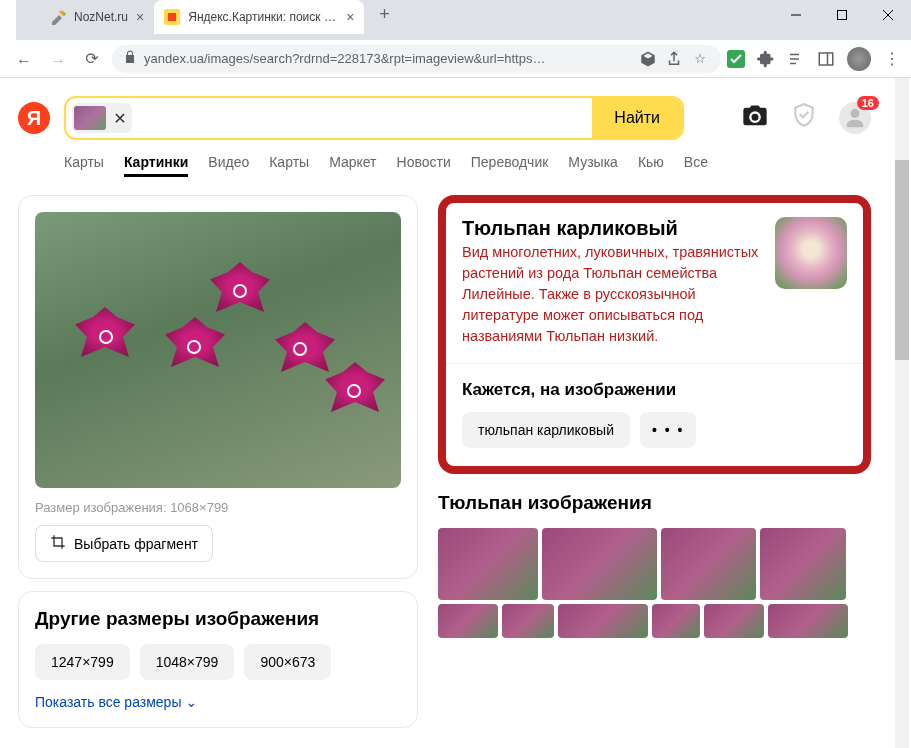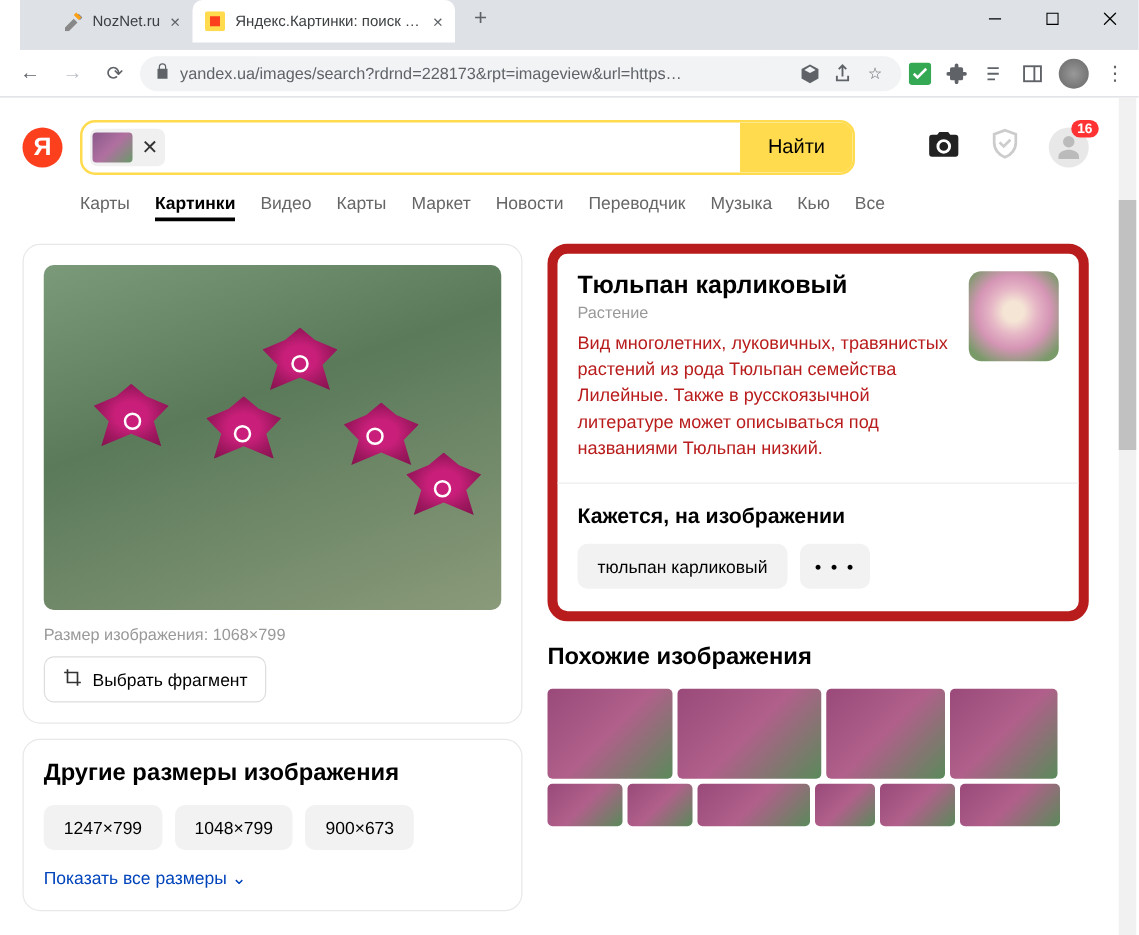--- a/index.html
+++ b/index.html
@@ -258,35 +258,34 @@
           <span>⌄</span>
         </div>
       </div>
     </div>
 
     <div class="right-col">
       <div class="highlight-box">
         <div class="hl-head">
           <div class="hl-text">
             <div class="hl-title">Тюльпан карликовый</div>
-            <div class="hl-sub">Растение</div>
             <div class="hl-desc">Вид многолетних, луковичных, травянистых растений из рода Тюльпан семейства Лилейные. Также в русскоязычной литературе может описываться под названиями Тюльпан низкий.</div>
           </div>
           <div class="hl-thumb"></div>
         </div>
         <div class="hl-sep"></div>
         <div class="hl-sec2-title">Кажется, на изображении</div>
         <div class="chips">
           <div class="chip">тюльпан карликовый</div>
           <div class="more-chip">• • •</div>
         </div>
       </div>
 
       <div>
-        <div class="section-title">Похожие изображения</div>
+        <div class="section-title">Тюльпан изображения</div>
         <div class="similar-grid">
           <div class="sim-img" style="width:100px"></div>
           <div class="sim-img" style="width:115px"></div>
           <div class="sim-img" style="width:95px"></div>
           <div class="sim-img" style="width:86px"></div>
           <div class="sim-img" style="width:60px;height:34px"></div>
           <div class="sim-img" style="width:52px;height:34px"></div>
           <div class="sim-img" style="width:90px;height:34px"></div>
           <div class="sim-img" style="width:48px;height:34px"></div>
           <div class="sim-img" style="width:60px;height:34px"></div>

